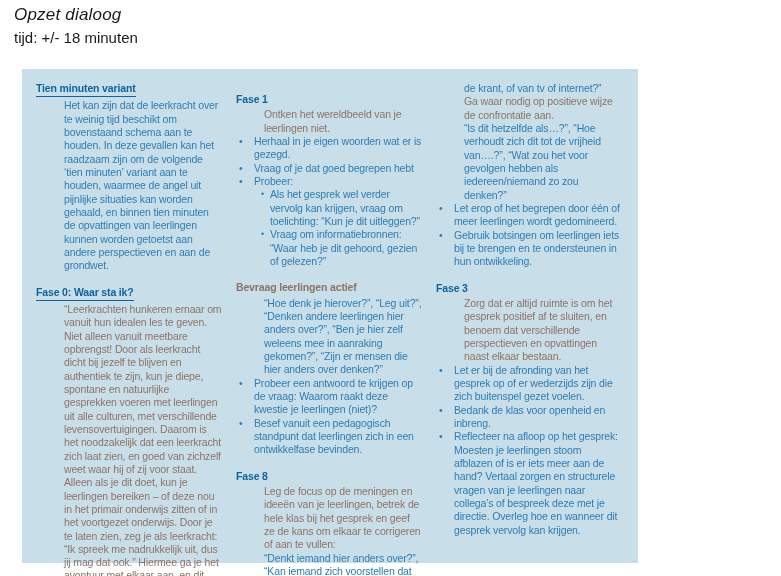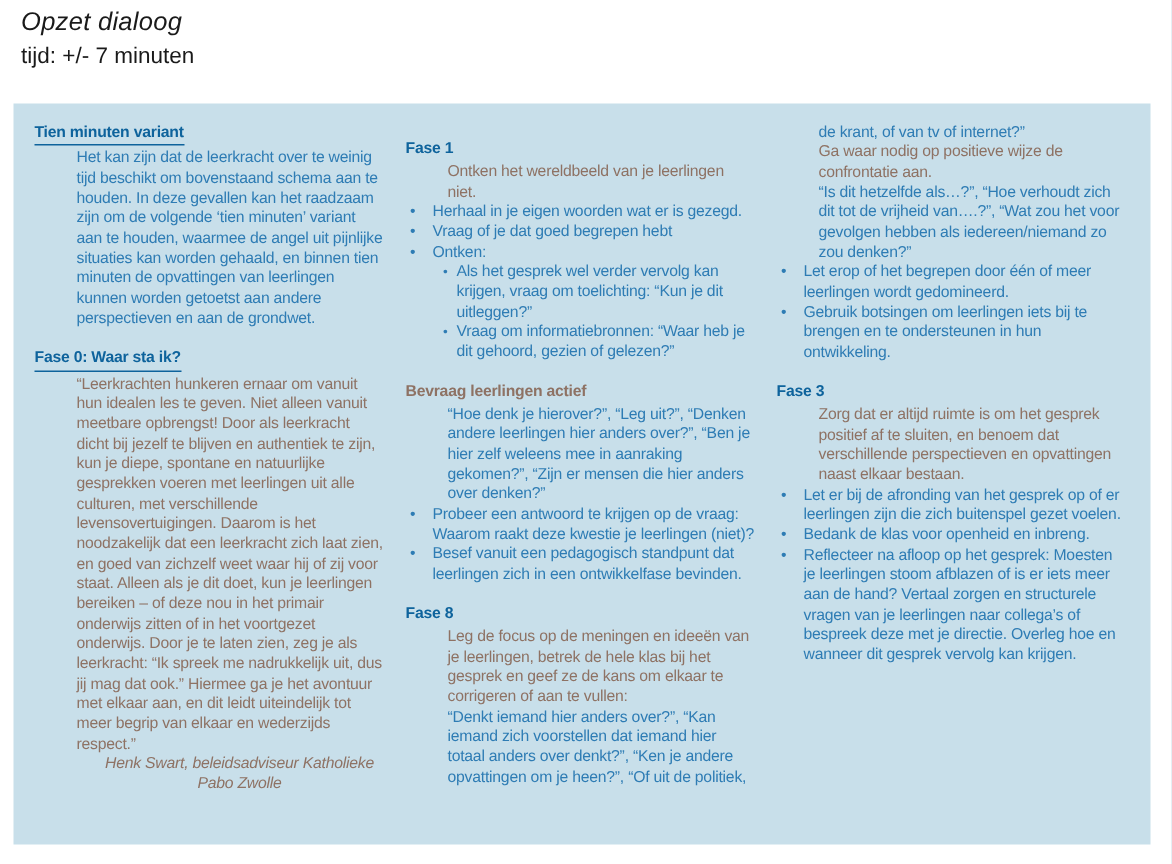--- a/index.html
+++ b/index.html
@@ -12,21 +12,21 @@
     width:781px;height:576px;background:var(--page-bg);
     font-family:"Liberation Sans",sans-serif;position:relative;overflow:hidden;
   }
   .header{padding:4px 0 0 14px;}
   .title{
     font-style:italic;font-weight:normal;font-size:17px;line-height:21px;
     margin:0;color:var(--title-color);letter-spacing:.2px;
   }
   .subtitle{font-size:15px;line-height:18px;margin:4px 0 0 0;color:var(--title-color);}
   .panel{
-    position:absolute;left:9px;top:69px;width:758px;height:494px;
+    position:absolute;left:22px;top:69px;width:616px;height:494px;
     background:var(--panel-bg);padding:13px 16px 12px 14px;
     display:flex;gap:14px;align-items:flex-start;
   }
   .col{
     flex:1;min-width:0;font-size:10.5px;line-height:1.27;
     letter-spacing:-0.15px;color:var(--blue);
   }
   .col.offset{padding-top:11px;}
   .blk{margin:0;}
   h3.heading{
@@ -46,37 +46,37 @@
   ul.subbullets > li{position:relative;padding-left:9px;}
   ul.subbullets > li::before{content:"\2022";position:absolute;left:0;font-size:9px;top:1px;}
   .gap-before{margin-top:13px;}
 </style>
 </head>
 <body>
 
 <div class="pagewrap">
   <div class="header">
     <h1 class="title">Opzet dialoog</h1>
-    <p class="subtitle">tijd: +/- 7 minuten</p>
+    <p class="subtitle">tijd: +/- 18 minuten</p>
   </div>
   <div class="panel">
     <div class="col">
         <h3 class="blk heading underline">Tien minuten variant</h3>
         <p class="blk para blue">Het kan zijn dat de leerkracht over te weinig tijd beschikt om bovenstaand schema aan te houden. In deze gevallen kan het raadzaam zijn om de volgende ‘tien minuten’ variant aan te houden, waarmee de angel uit pijnlijke situaties kan worden gehaald, en binnen tien minuten de opvattingen van leerlingen kunnen worden getoetst aan andere perspectieven en aan de grondwet.</p>
         <h3 class="blk heading underline">Fase 0: Waar sta ik?</h3>
         <p class="blk para brown">“Leerkrachten hunkeren ernaar om vanuit hun idealen les te geven. Niet alleen vanuit meetbare opbrengst! Door als leerkracht dicht bij jezelf te blijven en authentiek te zijn, kun je diepe, spontane en natuurlijke gesprekken voeren met leerlingen uit alle culturen, met verschillende levensovertuigingen. Daarom is het noodzakelijk dat een leerkracht zich laat zien, en goed van zichzelf weet waar hij of zij voor staat. Alleen als je dit doet, kun je leerlingen bereiken – of deze nou in het primair onderwijs zitten of in het voortgezet onderwijs. Door je te laten zien, zeg je als leerkracht: “Ik spreek me nadrukkelijk uit, dus jij mag dat ook.” Hiermee ga je het avontuur met elkaar aan, en dit leidt uiteindelijk tot meer begrip van elkaar en wederzijds respect.”</p>
         <p class="blk para brown attribution">Henk Swart, beleidsadviseur Katholieke Pabo Zwolle</p>
       </div>
     <div class="col offset">
         <h3 class="blk heading">Fase 1</h3>
         <p class="blk para brown">Ontken het wereldbeeld van je leerlingen niet.</p>
         <ul class="blk bullets blue">
           <li><span>Herhaal in je eigen woorden wat er is gezegd.</span></li>
           <li><span>Vraag of je dat goed begrepen hebt</span></li>
-          <li><span>Ontken:</span><ul class="subbullets">
+          <li><span>Probeer:</span><ul class="subbullets">
               <li>Als het gesprek wel verder vervolg kan krijgen, vraag om toelichting: “Kun je dit uitleggen?”</li>
               <li>Vraag om informatiebronnen: “Waar heb je dit gehoord, gezien of gelezen?”</li>
             </ul></li>
         </ul>
         <h3 class="blk heading brown">Bevraag leerlingen actief</h3>
         <p class="blk para blue">“Hoe denk je hierover?”, “Leg uit?”, “Denken andere leerlingen hier anders over?”, “Ben je hier zelf weleens mee in aanraking gekomen?”, “Zijn er mensen die hier anders over denken?”</p>
         <ul class="blk bullets blue">
           <li><span>Probeer een antwoord te krijgen op de vraag: Waarom raakt deze kwestie je leerlingen (niet)?</span></li>
           <li><span>Besef vanuit een pedagogisch standpunt dat leerlingen zich in een ontwikkelfase bevinden.</span></li>
         </ul>
@@ -88,19 +88,19 @@
         <p class="blk para blue">de krant, of van tv of internet?”</p>
         <p class="blk para brown">Ga waar nodig op positieve wijze de confrontatie aan.</p>
         <p class="blk para blue">“Is dit hetzelfde als…?”, “Hoe verhoudt zich dit tot de vrijheid van….?”, “Wat zou het voor gevolgen hebben als iedereen/niemand zo zou denken?”</p>
         <ul class="blk bullets blue">
           <li><span>Let erop of het begrepen door één of meer leerlingen wordt gedomineerd.</span></li>
           <li><span>Gebruik botsingen om leerlingen iets bij te brengen en te ondersteunen in hun ontwikkeling.</span></li>
         </ul>
         <h3 class="blk heading">Fase 3</h3>
         <p class="blk para brown">Zorg dat er altijd ruimte is om het gesprek positief af te sluiten, en benoem dat verschillende perspectieven en opvattingen naast elkaar bestaan.</p>
         <ul class="blk bullets blue gap-before">
-          <li><span>Let er bij de afronding van het gesprek op of er leerlingen zijn die zich buitenspel gezet voelen.</span></li>
+          <li><span>Let er bij de afronding van het gesprek op of er wederzijds zijn die zich buitenspel gezet voelen.</span></li>
           <li><span>Bedank de klas voor openheid en inbreng.</span></li>
           <li><span>Reflecteer na afloop op het gesprek: Moesten je leerlingen stoom afblazen of is er iets meer aan de hand? Vertaal zorgen en structurele vragen van je leerlingen naar collega’s of bespreek deze met je directie. Overleg hoe en wanneer dit gesprek vervolg kan krijgen.</span></li>
         </ul>
       </div>
   </div>
 </div>
 
 </body></html>

